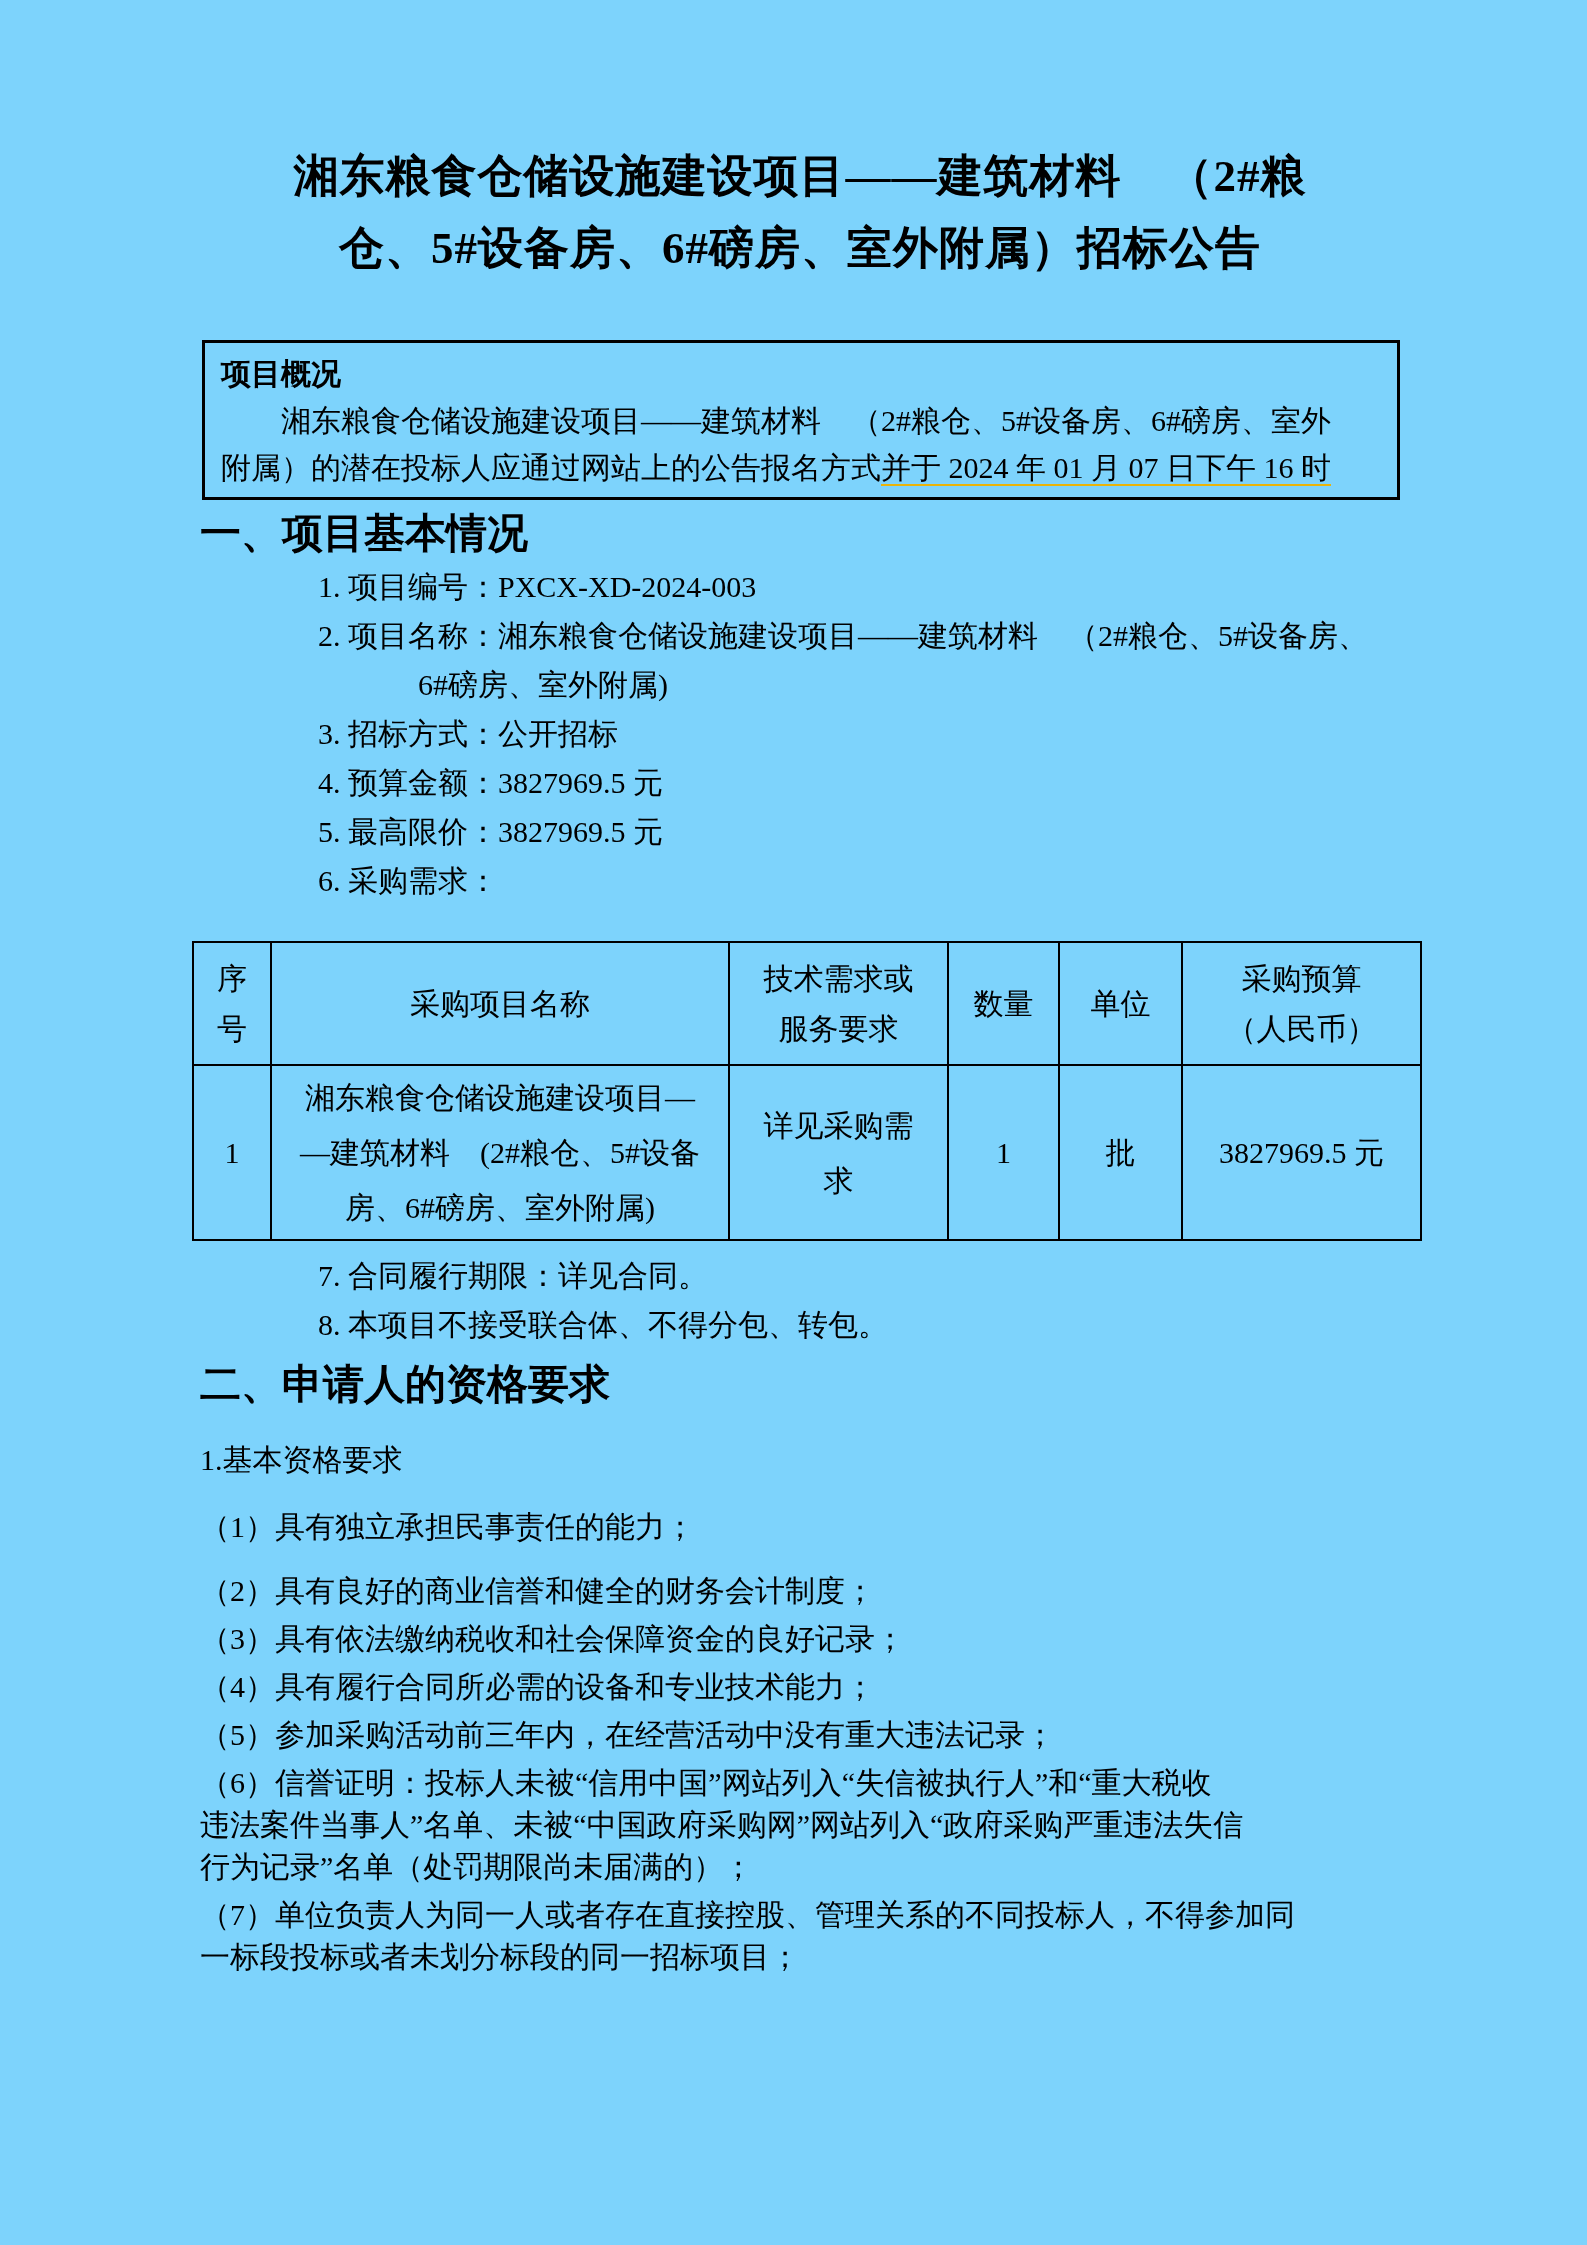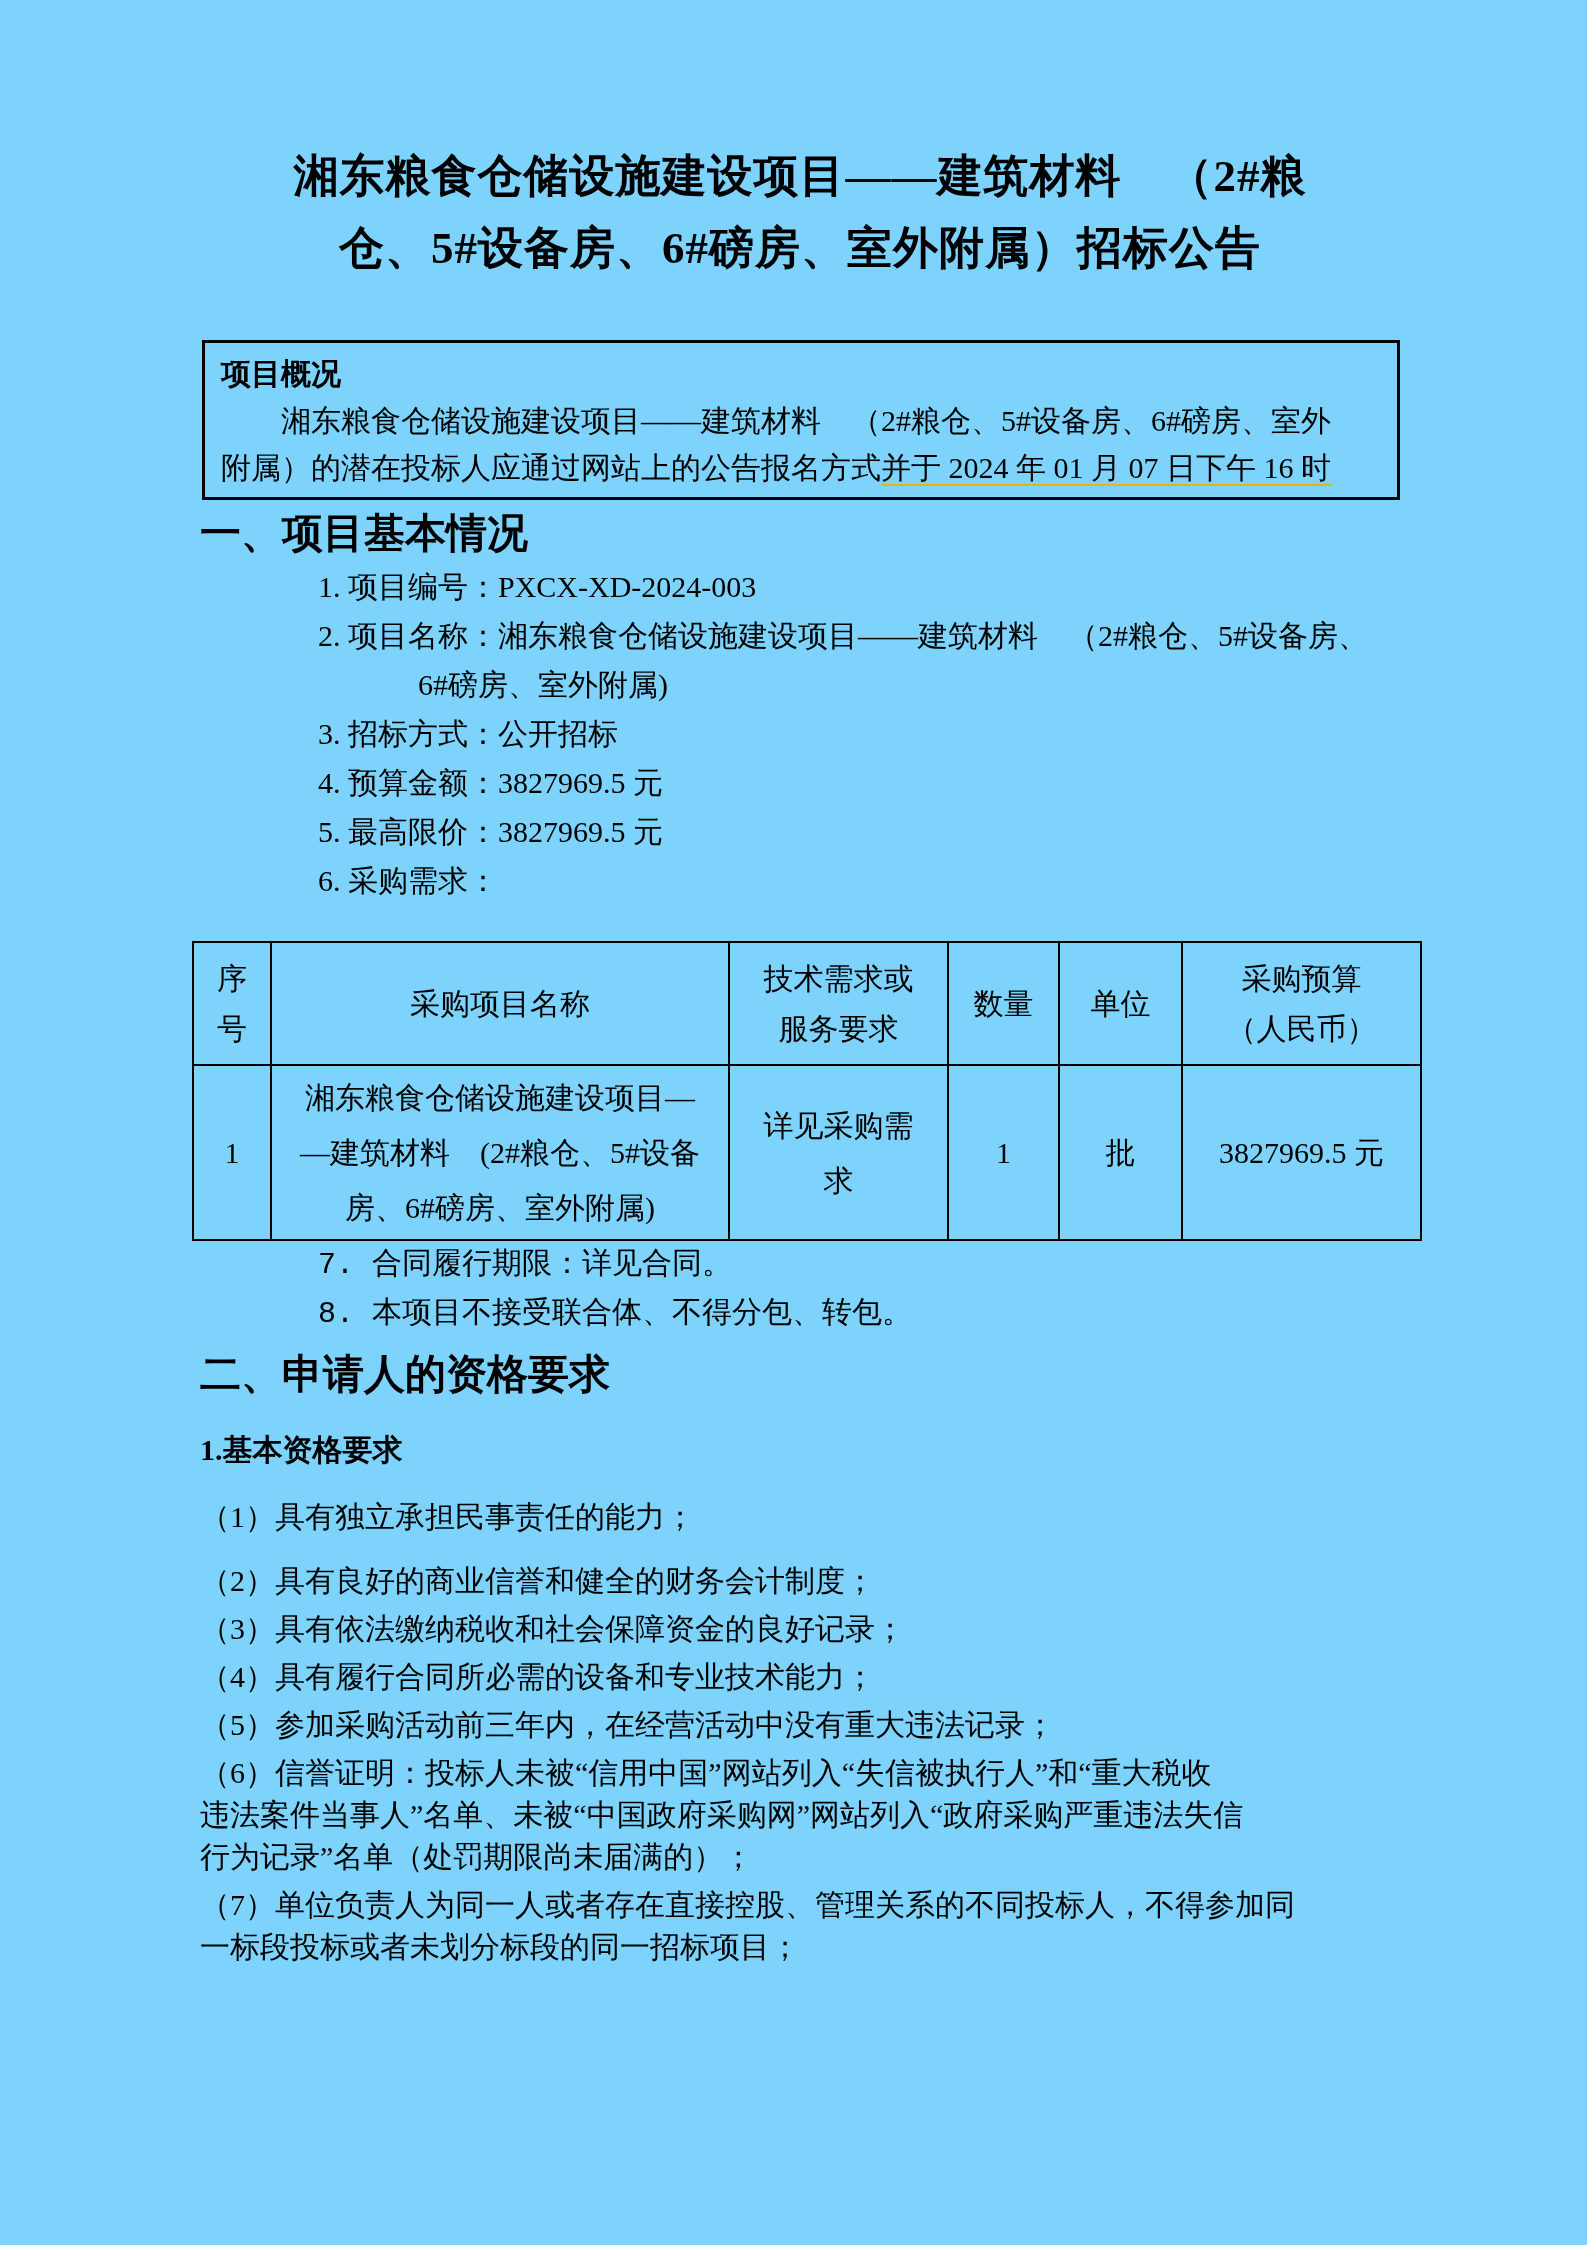--- a/index.html
+++ b/index.html
@@ -88,21 +88,20 @@
   .intro-para {
     font-size: 30px;
     line-height: 46px;
     padding-left: 64px;
     margin-top: 26px;
   }
   .sub-heading {
     font-size: 30px;
     line-height: 44px;
     margin-top: 28px;
-    font-weight: bold;
   }
   .req-item {
     font-size: 30px;
     line-height: 42px;
     margin-bottom: 6px;
   }
   .req-item.spaced { margin-top: 24px; margin-bottom: 22px; }
   .req-list { margin-top: 24px; }
 </style>
 </head>
@@ -164,21 +163,21 @@
 房、6#磅房、室外附属)</td>
           <td class="pre">详见采购需
 求</td>
           <td>1</td>
           <td>批</td>
           <td>3827969.5 元</td>
         </tr>
       </tbody>
     </table>
 
-    <div class="basic-list" style="margin-top:0;font-family:Liberation Mono, monospace;">
+    <div class="basic-list" style="margin-top:10px;">
       <div class="basic-item">7. 合同履行期限：详见合同。</div>
       <div class="basic-item">8. 本项目不接受联合体、不得分包、转包。</div>
     </div>
 
     <div class="section-heading second">二、申请人的资格要求</div>
 
 
     <div class="sub-heading">1.基本资格要求</div>
 
     <div class="req-list">

